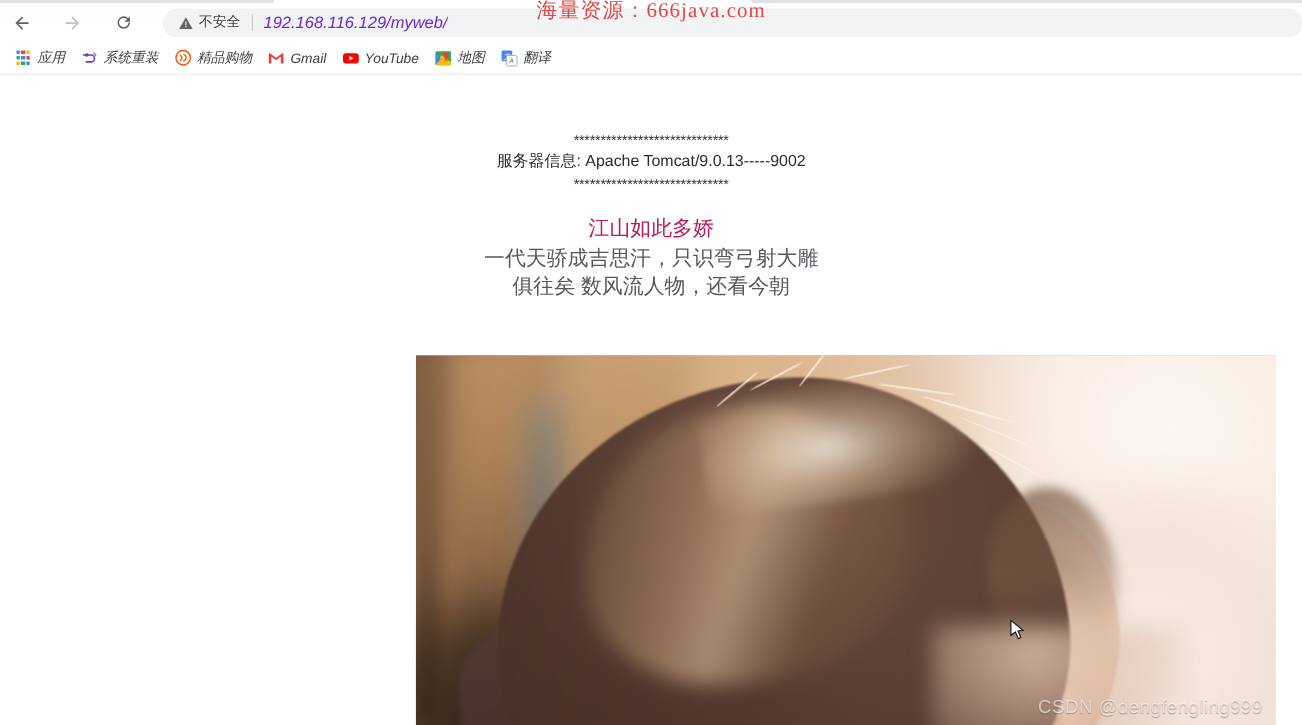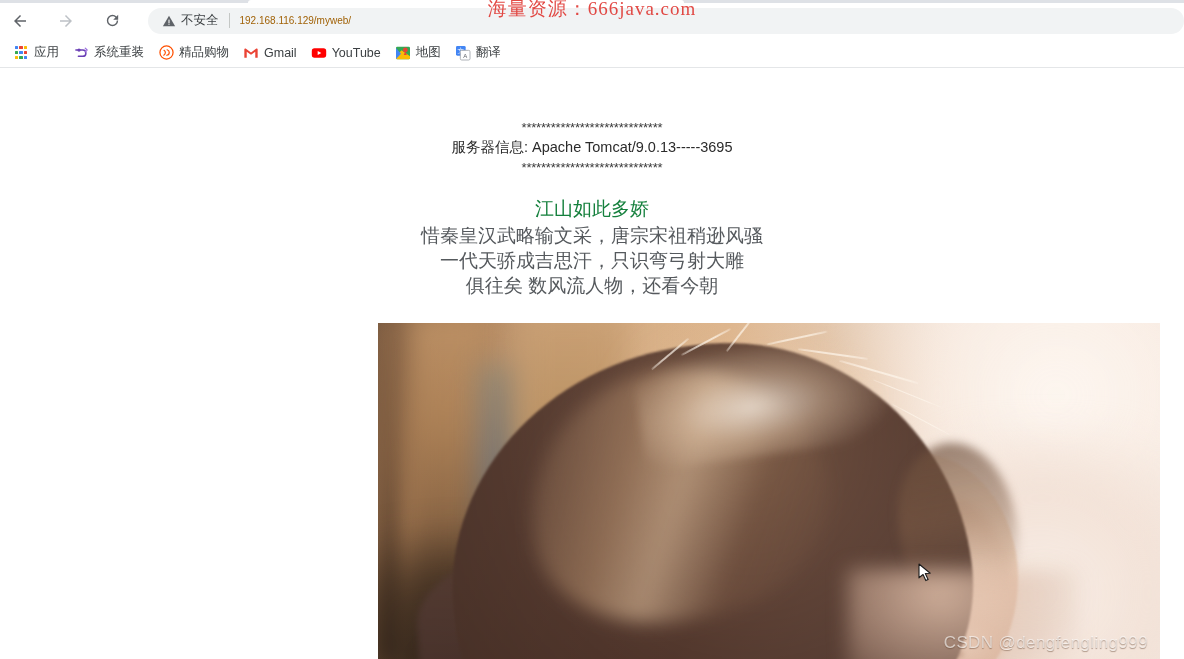--- a/index.html
+++ b/index.html
@@ -87,36 +87,38 @@
     white-space: nowrap;
   }
   #omnibox-divider {
     width: 1px;
     height: 15px;
     background: #c4c7c5;
     margin: 0 10px;
     flex: none;
   }
   #url-text {
-    font-size: 10px;
-    color: #a16207;
+    font-size: 15px;
+    color: #6d28d9;
     white-space: nowrap;
     overflow: hidden;
+    font-style: italic;
   }
 
   
   #bookmarks-bar {
     position: absolute;
     top: 38px; left: 0;
     width: 1184px;
     height: 29px;
     background: #ffffff;
     display: flex;
     align-items: center;
     padding-left: 6px;
+    font-style: italic;
   }
   #bookmarks-bar-bottom-rule {
     position: absolute;
     top: 67px; left: 0;
     width: 1184px;
     height: 1px;
     background: #e4e6e8;
   }
   .bookmark {
     display: flex;
@@ -178,21 +180,21 @@
     white-space: nowrap;
   }
 
   #poem-block {
     margin-top: 17px;
     color: #555a5e;
   }
   #poem-title {
     font-size: 19px;
     line-height: 29px;
-    color: #15803d;
+    color: #be185d;
   }
   .poem-line {
     font-size: 19px;
     line-height: 25px;
     color: #55595d;
     white-space: nowrap;
   }
 
   
   #photo-wrap {
@@ -626,27 +628,26 @@
 
   </div>
   <div id="bookmarks-bar-bottom-rule"></div>
 </div>
 
 <div id="page-viewport">
   <div id="page-body">
 
     <div>
       <div class="stars-line">*****************************</div>
-      <div class="server-line">服务器信息: Apache Tomcat/9.0.13-----3695</div>
+      <div class="server-line">服务器信息: Apache Tomcat/9.0.13-----9002</div>
       <div class="stars-line">*****************************</div>
     </div>
 
     <div id="poem-block">
       <div id="poem-title">江山如此多娇</div>
-      <div class="poem-line">惜秦皇汉武略输文采，唐宗宋祖稍逊风骚</div>
       <div class="poem-line">一代天骄成吉思汗，只识弯弓射大雕</div>
       <div class="poem-line">俱往矣 数风流人物，还看今朝</div>
     </div>
 
   </div>
 
   <div id="photo-wrap" title="portrait-photo">
     <div id="photo">
 
       <div class="bg-layer" id="bg-base"></div>

